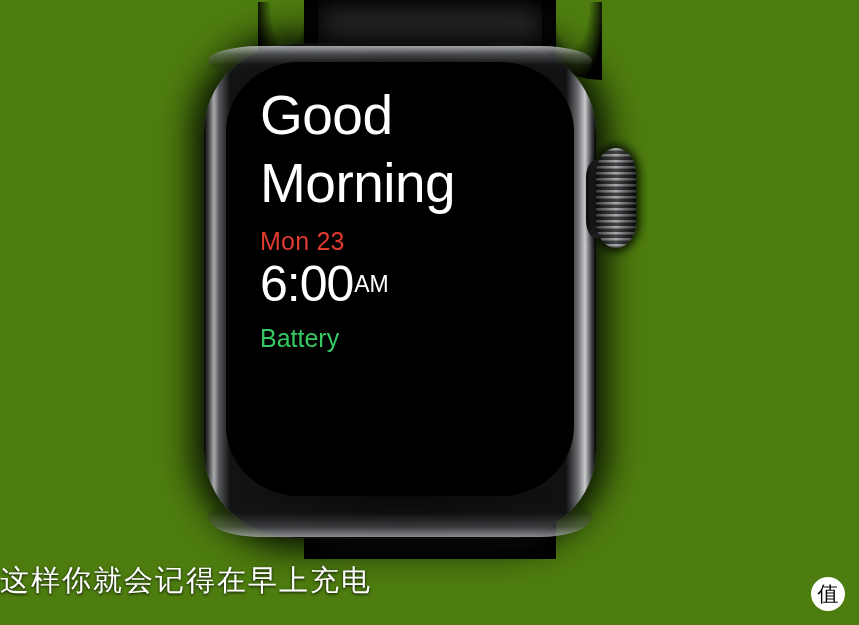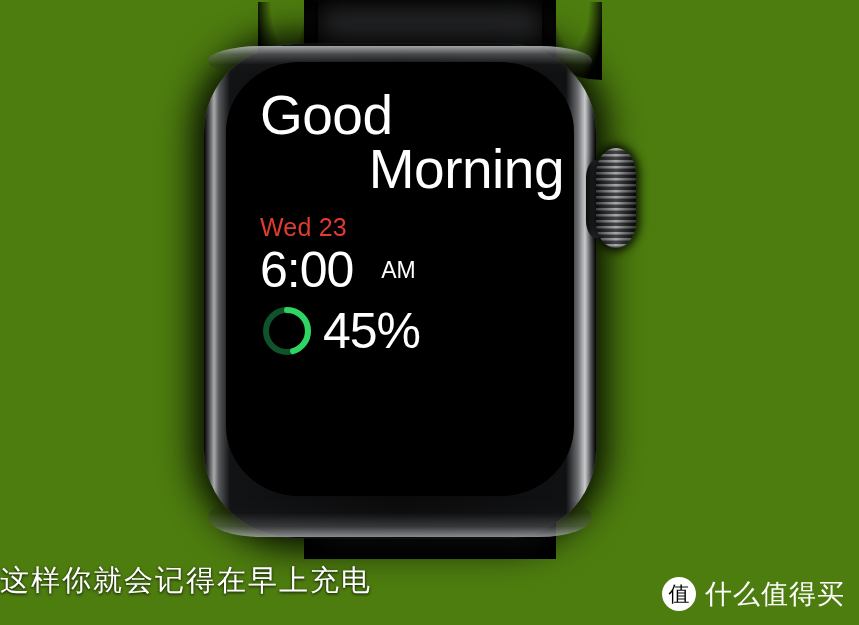--- a/index.html
+++ b/index.html
@@ -166,39 +166,38 @@
   }
 
   .greet {
     color: #ffffff;
     font-size: 55px;
     line-height: 51px;
     font-weight: 400;
     letter-spacing: -0.5px;
     white-space: nowrap;
   }
-  #greeting-line2 { margin-top: 3px; text-align: right; }
+  #greeting-line2 { margin-top: 17px; }
 
   .complication { margin-top: 0; }
 
   #date-label {
     color: #e03b2f;
     font-size: 25px;
     line-height: 30px;
     font-weight: 400;
     margin-top: 17px;
     letter-spacing: 0.2px;
   }
 
   #time-row {
     display: flex;
     align-items: flex-end;
     margin-top: 0px;
     color: #ffffff;
-    gap: 27px;
   }
   #time-value {
     font-size: 50px;
     line-height: 56px;
     font-weight: 400;
     letter-spacing: -1px;
   }
   #time-meridiem {
     font-size: 23px;
     line-height: 56px;
@@ -333,42 +332,35 @@
   <div id="crown-base"></div>
   <div id="digital-crown"></div>
 
   <div id="watch-screen">
     <div id="face-content">
 
       <div class="greet">Good</div>
       <div class="greet" id="greeting-line2">Morning</div>
 
       <div class="complication">
-        <div id="date-label" style="color: rgb(224, 59, 47);">Wed 23</div>
+        <div id="date-label" style="color: rgb(224, 59, 47);">Mon 23</div>
         <div id="time-row">
           <span id="time-value">6:00</span>
           <span id="time-meridiem">AM</span>
         </div>
       </div>
 
       <div class="complication">
-        <div id="battery-row">
-          <svg id="battery-ring" viewBox="0 0 54 54">
-            <circle id="ring-track" cx="27" cy="27" r="21" fill="none" stroke="#10522b" stroke-width="6"></circle>
-            <circle id="ring-fill" cx="27" cy="27" r="21" fill="none" stroke="#2fd562" stroke-width="6" stroke-linecap="round" transform="rotate(-90 27 27)" stroke-dasharray="59.3761011528471 131.94689145077132"></circle>
-          </svg>
-          <span id="battery-percent">45%</span>
-        </div>
+        <div id="battery-label" style="color: rgb(54, 201, 99);">Battery</div>
       </div>
 
 
     </div>
     <div id="screen-bottom-mask"></div>
   </div>
 
   <div id="subtitle">这样你就会记得在早上充电</div>
 
   <div id="watermark">
     <div id="watermark-badge">值</div>
-    <div id="watermark-text">什么值得买</div>
   </div>
 
 </div>
 
 </body></html>

